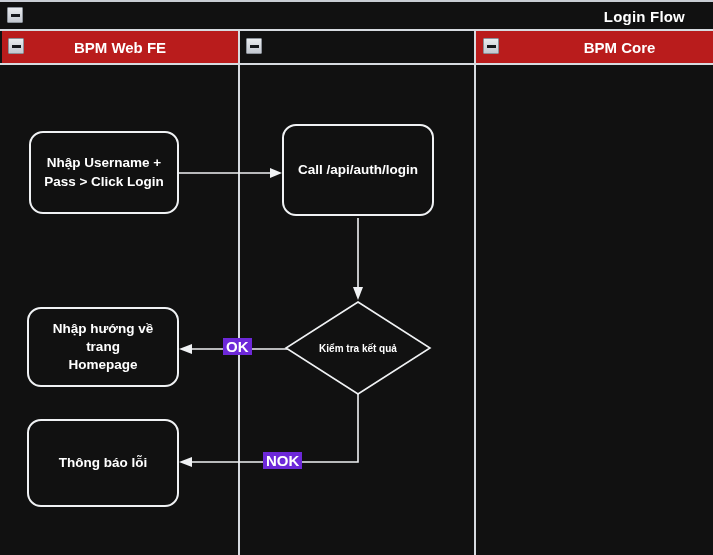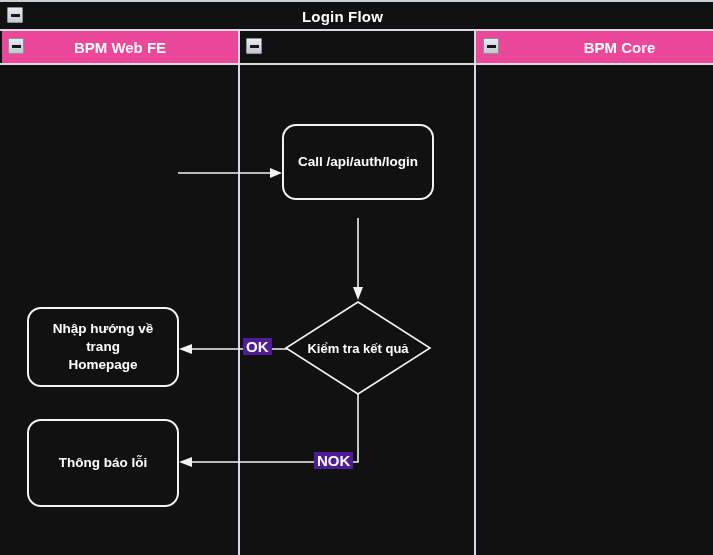--- a/index.html
+++ b/index.html
@@ -25,21 +25,21 @@
   }
 
   
   .pool-title {
     position: absolute;
     left: 0; top: 2px;
     width: 685px; height: 28px;
     background: #111111;
     display: flex;
     align-items: center;
-    justify-content: center;
+    justify-content: flex-end;
   }
   .pool-title .label {
     color: #ffffff;
     font-size: 15px;
     font-weight: bold;
     letter-spacing: .2px;
   }
   .title-rule {
     position: absolute;
     left: 0; top: 29px;
@@ -51,21 +51,21 @@
   .lane-head-rule {
     position: absolute;
     left: 0; top: 63px;
     width: 713px; height: 2px;
     background: #d7dbe0;
   }
   .lane-head {
     position: absolute;
     top: 31px;
     height: 32px;
-    background: #ec4899;
+    background: #b91c1c;
     display: flex;
     align-items: center;
     justify-content: center;
   }
   .lane-head .label {
     color: #ffffff;
     font-size: 15px;
     font-weight: bold;
   }
 
@@ -123,38 +123,37 @@
   }
   .diamond-wrap svg { display: block; }
   .diamond-label {
     position: absolute;
     left: 0; top: 0;
     width: 100%; height: 100%;
     display: flex;
     align-items: center;
     justify-content: center;
     color: #ffffff;
-    font-size: 13px;
+    font-size: 10px;
     font-weight: bold;
     pointer-events: none;
   }
 
   
   .conn { position: absolute; }
   .conn svg { display: block; overflow: visible; }
 
   .edge-label {
     position: absolute;
     color: #ffffff;
     font-size: 15px;
     font-weight: bold;
-    background: #4c1d95;
+    background: #6d28d9;
     padding: 0 3px;
     white-space: nowrap;
-    margin-left: 20px;
   }
 </style>
 </head>
 <body>
 
 <div id="canvas">
 
   <div class="top-strip"></div>
 
   <div class="pool-title">
@@ -201,24 +200,28 @@
     </svg>
   </div>
   <div class="edge-label" style="left:223px; top:338px;">OK</div>
 
   <div class="conn" style="left:176px; top:378px;">
     <svg width="196" height="100" viewBox="0 0 196 100">
       <polyline points="182,0 182,84 10,84" fill="none" stroke="#f0f2f4" stroke-width="1.6"></polyline>
       <polygon points="3,84 16,79 16,89" fill="#f0f2f4"></polygon>
     </svg>
   </div>
-  <div class="edge-label" style="left:294px; top:452px;">NOK</div>
-
-
-  <div class="node" style="left:282px; top:124px; width:152px; height:76px;">
+  <div class="edge-label" style="left:263px; top:452px;">NOK</div>
+
+  <div class="node" style="left:29px; top:131px; width:150px; height:83px;">
+    <span style="white-space:pre-line;">Nhập Username +
+Pass &gt; Click Login</span>
+  </div>
+
+  <div class="node" style="left:282px; top:124px; width:152px; height:92px;">
     <span style="white-space:pre-line;">Call /api/auth/login</span>
   </div>
 
   <div class="diamond-wrap" style="left:284px; top:300px; width:148px; height:96px;">
     <svg width="148" height="96" viewBox="0 0 148 96">
       <polygon points="74,2 146,48 74,94 2,48" fill="#111111" stroke="#f0f2f4" stroke-width="1.6"></polygon>
     </svg>
     <span class="diamond-label">Kiểm tra kết quả</span>
   </div>
 

